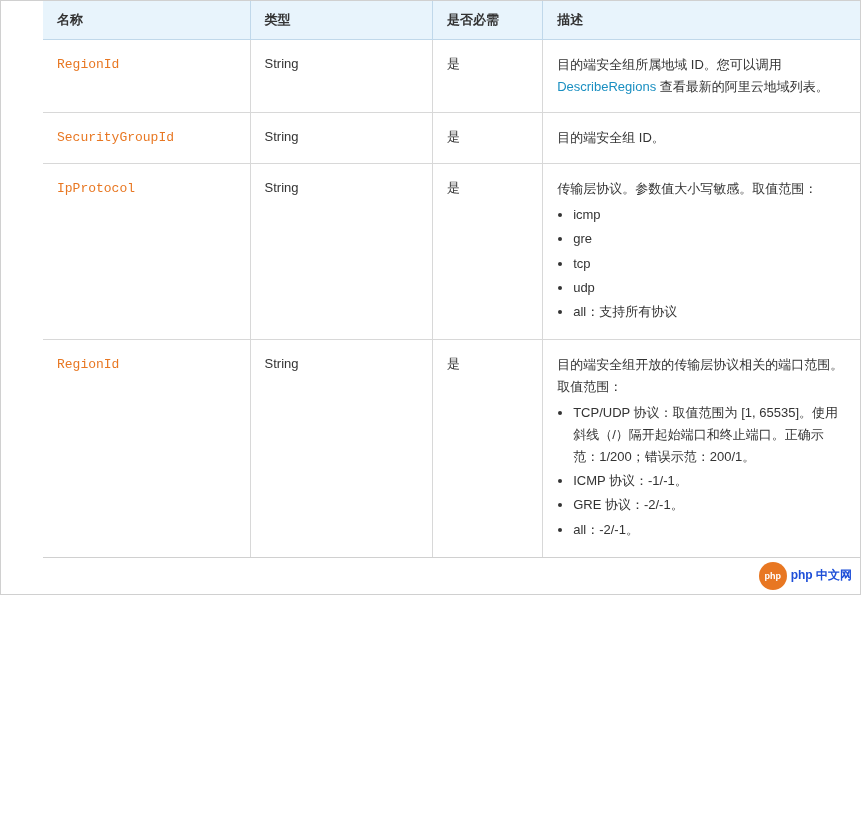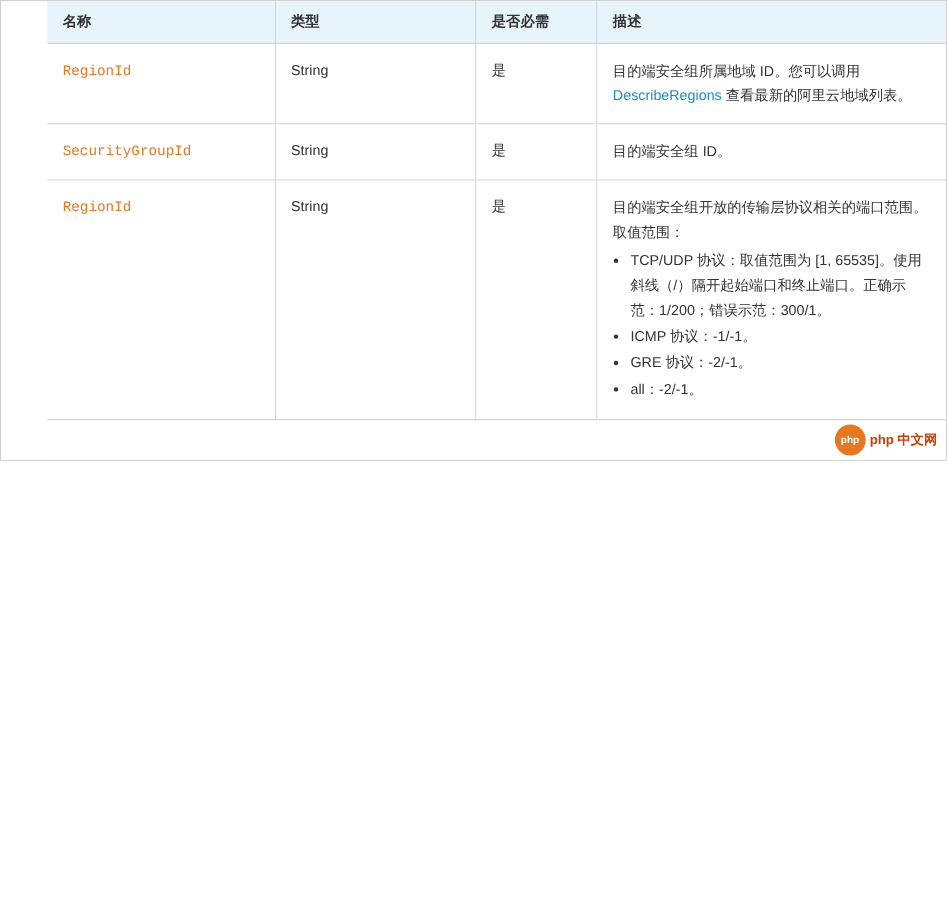--- a/index.html
+++ b/index.html
@@ -95,21 +95,21 @@
       display: inline-flex;
       align-items: center;
       justify-content: center;
       color: white;
       font-size: 9px;
       font-weight: bold;
       margin-right: 4px;
       margin-left: 42px;
     }
     .badge-text {
-      color: #c2410c;
+      color: #1d4ed8;
       font-size: 12px;
       font-weight: bold;
     }
   </style>
 </head>
 <body>
 
 <div class="table-wrapper">
   <table>
     <thead>
@@ -138,31 +138,48 @@
         <td class="col-name">
           <span class="param-name">SecurityGroupId</span>
         </td>
         <td class="col-type">String</td>
         <td class="col-required">是</td>
         <td class="col-desc desc-text">
           目的端安全组 ID。
         </td>
       </tr>
 
+      <tr>
+        <td class="col-name">
+          <span class="param-name">IpProtocol</span>
+        </td>
+        <td class="col-type">String</td>
+        <td class="col-required">是</td>
+        <td class="col-desc desc-text">
+          传输层协议。参数值大小写敏感。取值范围：
+          <ul class="desc-list">
+            <li>icmp</li>
+            <li>gre</li>
+            <li>tcp</li>
+            <li>udp</li>
+            <li>all：支持所有协议</li>
+          </ul>
+        </td>
+      </tr>
 
       <tr>
         <td class="col-name">
           <span class="param-name">RegionId</span>
         </td>
         <td class="col-type">String</td>
         <td class="col-required">是</td>
         <td class="col-desc desc-text">
           目的端安全组开放的传输层协议相关的端口范围。取值范围：
           <ul class="desc-list">
-            <li>TCP/UDP 协议：取值范围为 [1, 65535]。使用斜线（/）隔开起始端口和终止端口。正确示范：1/200；错误示范：300/1。</li>
+            <li>TCP/UDP 协议：取值范围为 [1, 65535]。使用斜线（/）隔开起始端口和终止端口。正确示范：1/200；错误示范：200/1。</li>
             <li>ICMP 协议：-1/-1。</li>
             <li>GRE 协议：-2/-1。</li>
             <li>all：-2/-1。</li>
           </ul>
         </td>
       </tr>
     </tbody>
   </table>
   <div class="footer-badge">
     <span class="php-badge">

